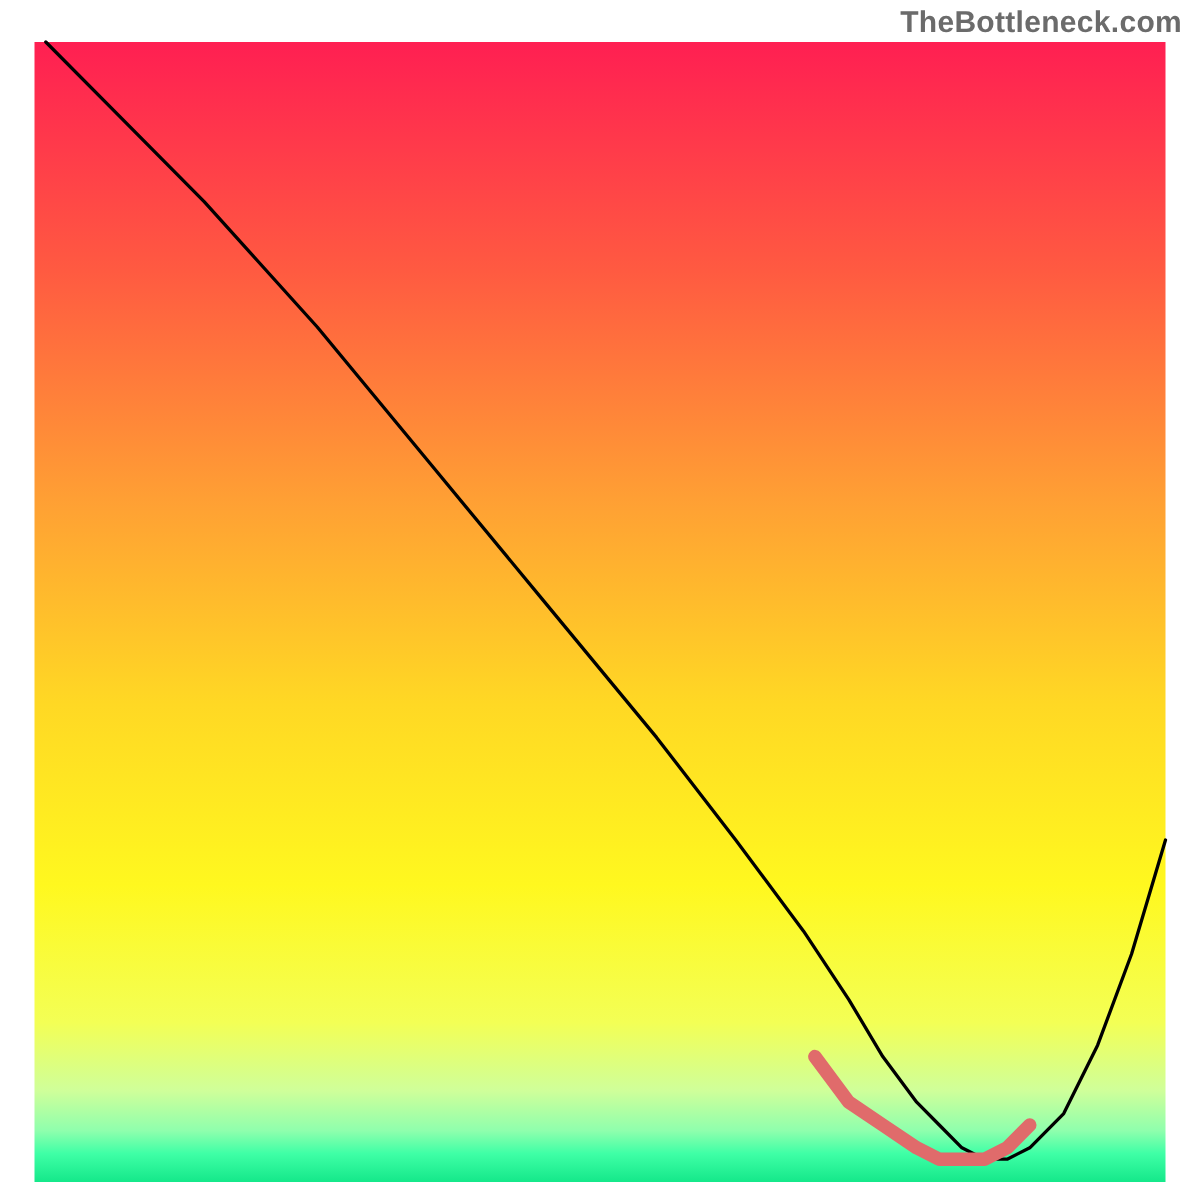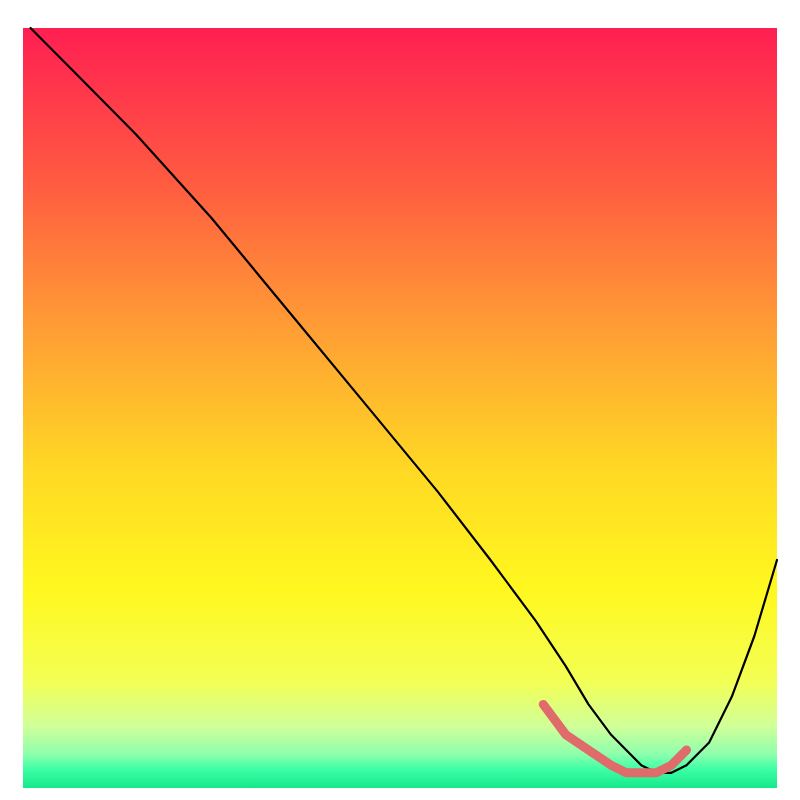--- a/index.html
+++ b/index.html
@@ -28,20 +28,21 @@
     z-index: 20;
   }
   svg {
     display: block;
   }
 </style>
 </head>
 <body>
 
 <div class="frame">
+  <div class="watermark">TheBottleneck.com</div>
 
   <svg id="chart-svg" width="800" height="800" viewBox="0 0 800 800">
     <defs>
       <linearGradient id="bg-grad" x1="0" y1="0" x2="0" y2="1">
           <stop offset="0%" stop-color="#ff1f52"></stop>
           <stop offset="20%" stop-color="#ff5a41"></stop>
           <stop offset="40%" stop-color="#ff9f34"></stop>
           <stop offset="57.99999999999999%" stop-color="#ffd824"></stop>
           <stop offset="74%" stop-color="#fff81f"></stop>
           <stop offset="86%" stop-color="#f3ff55"></stop>

